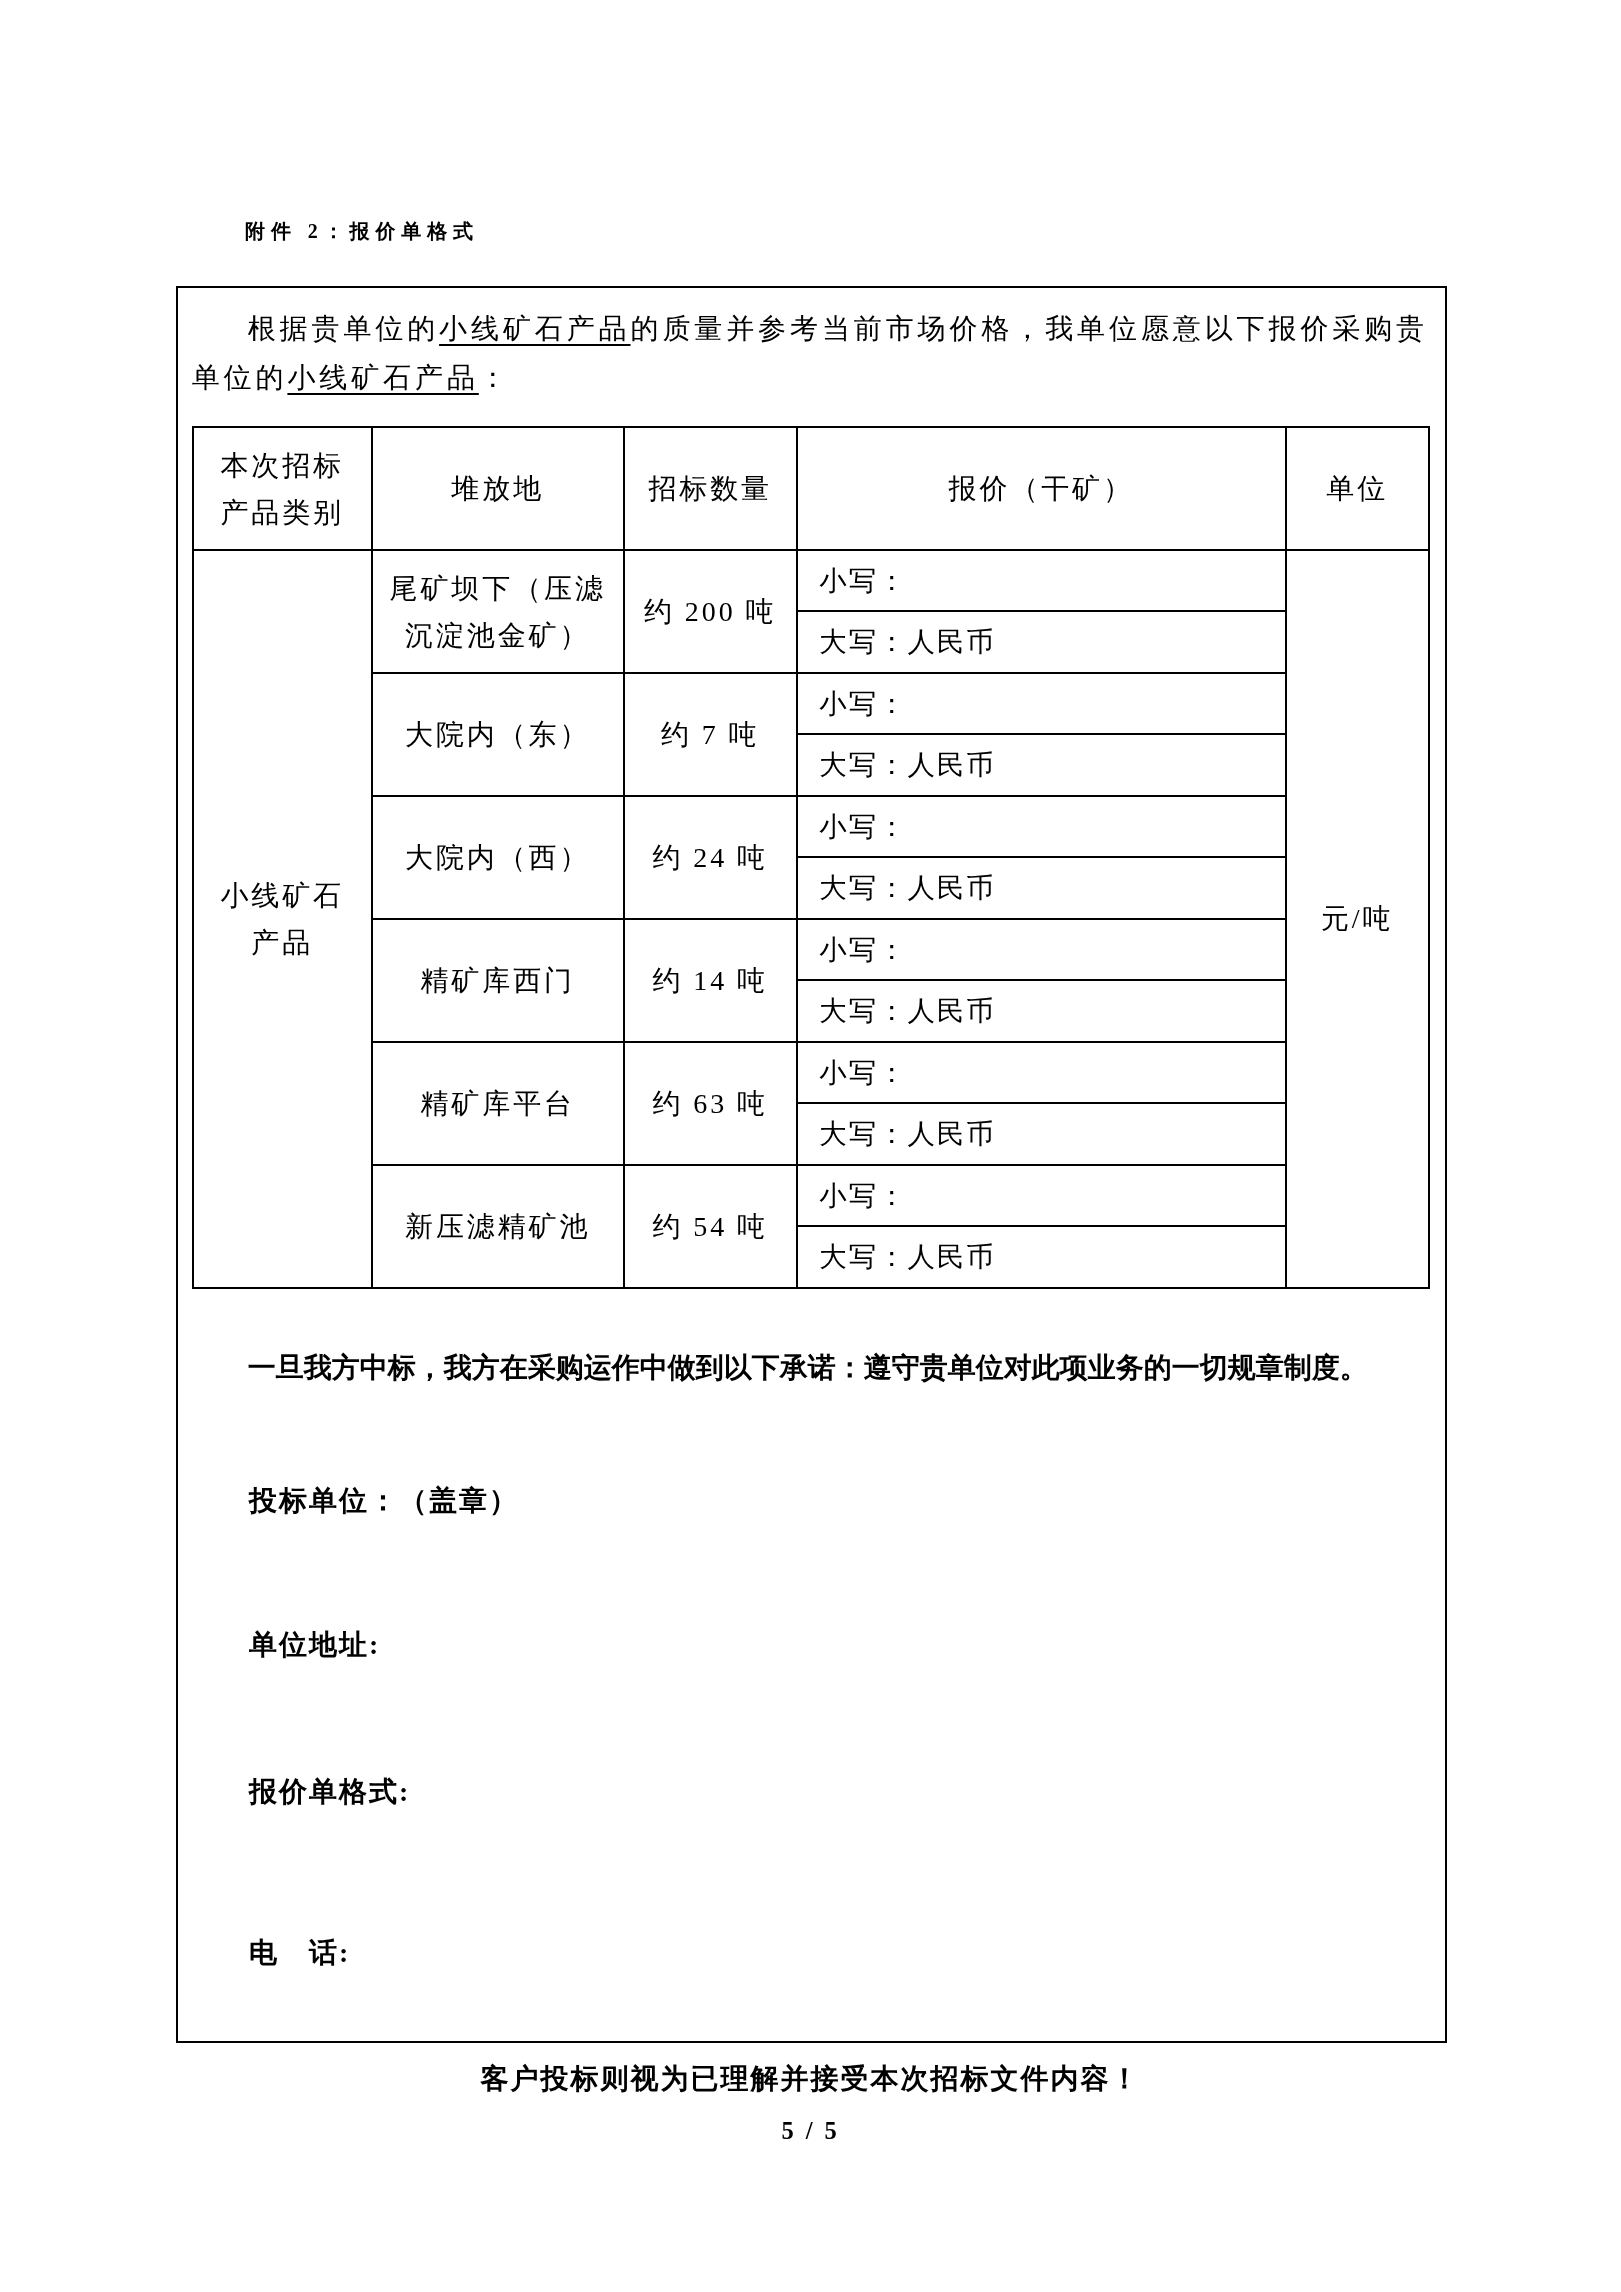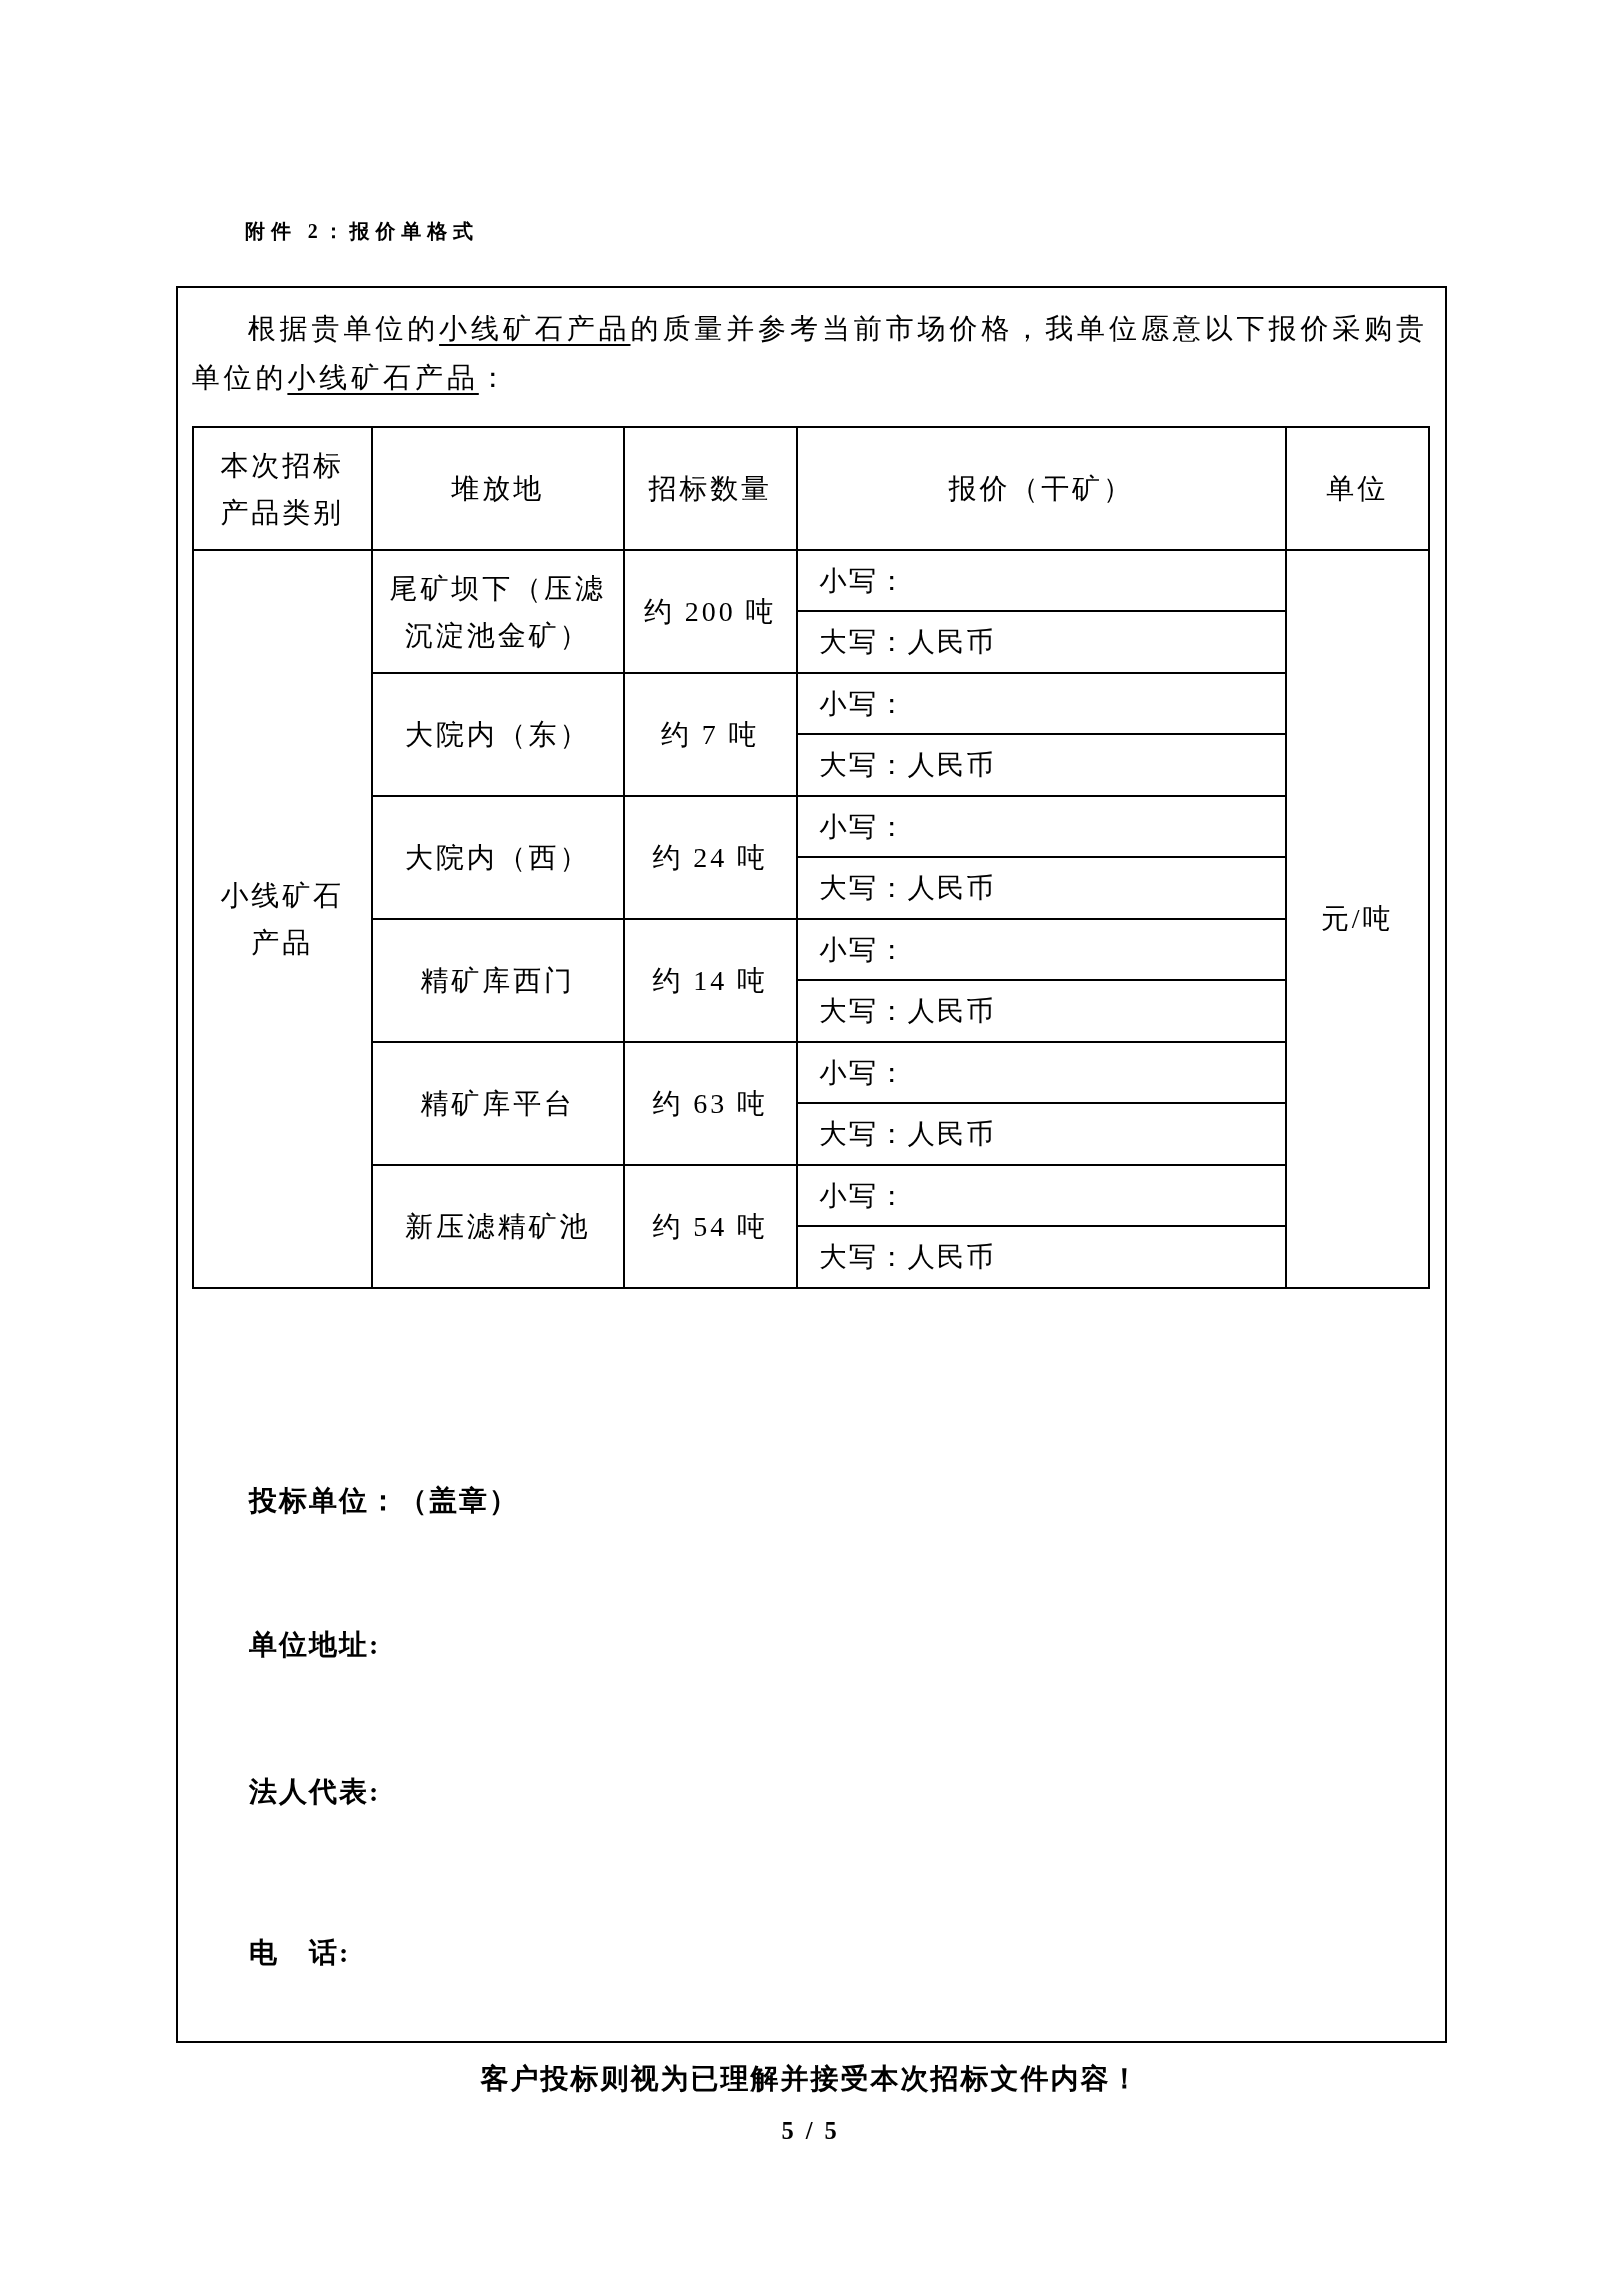--- a/index.html
+++ b/index.html
@@ -156,24 +156,25 @@
         <td rowspan="2">新压滤精矿池</td>
         <td rowspan="2">约 54 吨</td>
         <td class="price-cell">小写：</td>
       </tr>
       <tr class="sub-b">
             <td class="price-cell">大写：人民币</td>
           </tr>
     </tbody>
       </table>
 
+    <div class="commitment">一旦我方中标，我方在采购运作中做到以下承诺：遵守贵单位对此项业务的一切规章制度。</div>
 
     <div class="form-field ff-0">投标单位：（盖章）</div>
     <div class="form-field ff-1">单位地址:</div>
-    <div class="form-field ff-2">法人代表:</div>
+    <div class="form-field ff-2">报价单格式:</div>
     <div class="form-field ff-3">电　话:</div>
 
   </div>
 
   <div class="footer-notice">客户投标则视为已理解并接受本次招标文件内容！</div>
   <div class="page-number">5 / 5</div>
 
 </div>
 
 

